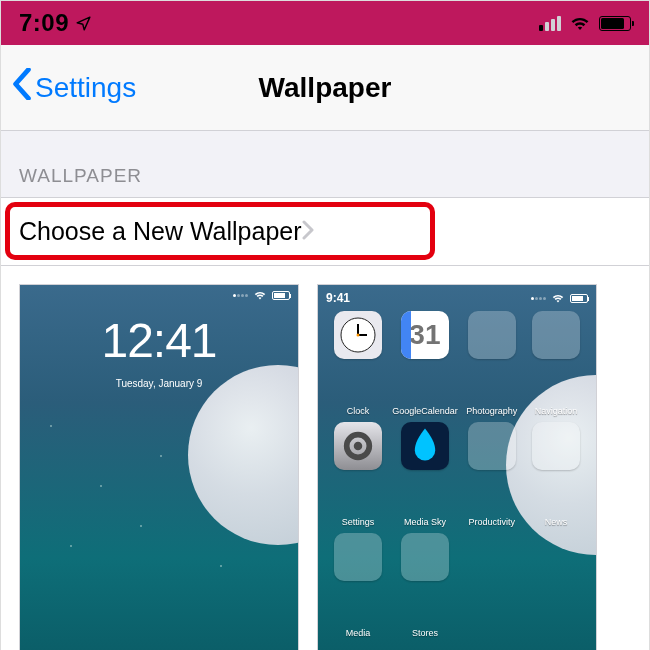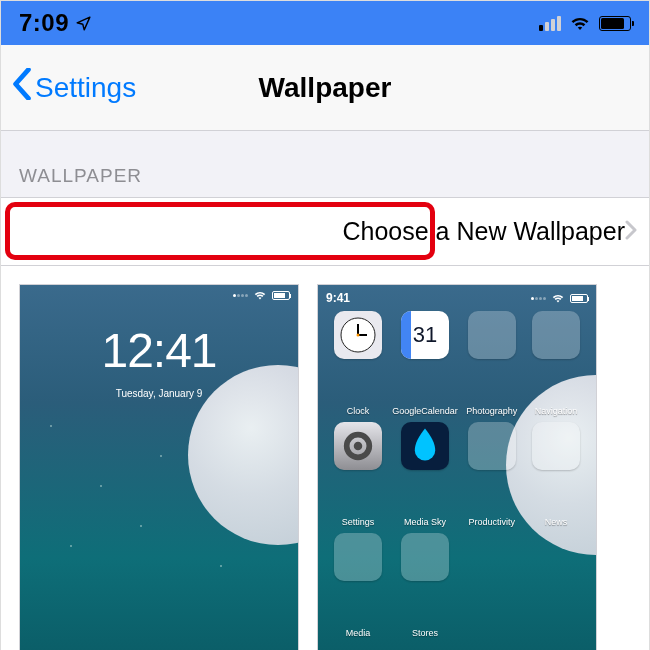--- a/index.html
+++ b/index.html
@@ -1,52 +1,52 @@
 <!DOCTYPE html>
 <html><head>
   <meta charset="utf-8">
   <style>
     * { margin: 0; padding: 0; box-sizing: border-box; font-family: -apple-system, "Helvetica Neue", Arial, sans-serif; }
     body { width: 650px; height: 650px; background: #fff; overflow: hidden; }
     .screen { width: 650px; height: 650px; background: #f2f2f7; border: 1px solid #ddd; position: relative; }
     
-    .statusbar { height: 44px; background: #3b82f6; display: flex; align-items: center; justify-content: space-between; padding: 12px 18px; }
+    .statusbar { height: 44px; background: #be185d; display: flex; align-items: center; justify-content: space-between; padding: 12px 18px; }
     .status-left { font-size: 24px; font-weight: 600; letter-spacing: 0.5px; display: flex; align-items: center; gap: 6px; }
     .status-right { display: flex; align-items: center; gap: 8px; }
     .signal { display: flex; align-items: flex-end; gap: 2px; }
     .signal span { width: 4px; background: #d1d1d6; border-radius: 1px; }
     .signal span.on { background: #000; }
     .wifi-icon, .nav-icon { display: inline-flex; }
     .battery { width: 32px; height: 15px; border: 1.5px solid #000; border-radius: 3px; position: relative; }
     .battery::after { content: ""; position: absolute; right: -4px; top: 4px; width: 2px; height: 5px; background: #000; border-radius: 0 1px 1px 0; }
     .battery .fill { position: absolute; left: 1px; top: 1px; bottom: 1px; width: 75%; background: #000; border-radius: 1.5px; }
     
     .navbar { height: 86px; background: #f8f8f8; border-bottom: 1px solid #d1d1d6; position: relative; display: flex; align-items: center; }
     .back { position: absolute; left: 10px; display: flex; align-items: center; color: #007aff; font-size: 28px; }
     .back-label { margin-left: 2px; }
     .nav-title { width: 100%; text-align: center; font-size: 28px; font-weight: 600; }
     
     .section-header { padding: 34px 18px 10px; font-size: 19px; letter-spacing: 1px; color: #8e8e93; }
-    .row { background: #fff; border-top: 1px solid #d1d1d6; border-bottom: 1px solid #d1d1d6; padding: 18px 12px; display: flex; align-items: center; justify-content: flex-end; position: relative; }
+    .row { background: #fff; border-top: 1px solid #d1d1d6; border-bottom: 1px solid #d1d1d6; padding: 18px 18px; display: flex; align-items: center; justify-content: flex-start; position: relative; }
     .row-label { font-size: 25px; color: #000; position: relative; }
     .highlight-frame { position: absolute; left: 4px; top: 4px; width: 430px; height: 58px; border: 5px solid #e3000f; border-radius: 10px; pointer-events: none; }
     .disclosure { color: #c7c7cc; font-size: 26px; }
     
     .previews { background: #fff; padding: 18px; display: flex; gap: 18px; }
     .preview { width: 280px; height: 392px; border: 1px solid #d1d1d6; background: linear-gradient(180deg,#3a6a8c 0%, #2b5d7a 30%, #0e6e78 70%, #0a5a64 100%); position: relative; overflow: hidden; }
     .moon { position: absolute; right: -70px; top: 80px; width: 180px; height: 180px; background: radial-gradient(circle at 35% 35%, #fff 0%, #e9e9ef 40%, #cfd2dc 100%); border-radius: 50%; opacity: 0.9; }
     .mini-status { position: absolute; top: 6px; right: 8px; display: flex; gap: 6px; align-items: center; }
     .mini-status .dot3 { display:flex; gap:1px; }
     .mini-status .dot3 span { width:3px;height:3px;background:#fff;opacity:.4;border-radius:50%; }
     .mini-status .dot3 span.on{opacity:1;}
     .mini-wifi svg { display:block;}
     .mini-batt { width:18px;height:9px;border:1px solid #fff;border-radius:2px;position:relative;}
     .mini-batt::after{content:"";position:absolute;right:-2px;top:2px;width:1px;height:4px;background:#fff;}
     .mini-batt .f{position:absolute;left:1px;top:1px;bottom:1px;width:70%;background:#fff;}
-    .lock-time { position:absolute; top:38px; left:0; right:0; text-align:center; color:#fff; }
+    .lock-time { position:absolute; top:28px; left:0; right:0; text-align:center; color:#fff; }
     .lock-time .t { font-size:48px; font-weight:300; letter-spacing:-1px; }
     .lock-time .d { font-size:10px; margin-top:10px; }
     .stars { position:absolute; inset:0; }
     .stars i { position:absolute; width:2px; height:2px; background:#bfe0d8; border-radius:50%; opacity:.6; }
     
     .home .mini-status { justify-content: space-between; left:8px; }
     .home .mini-time { color:#fff; font-size:12px; font-weight:600;}
     .icon-grid { position:absolute; top:26px; left:10px; right:10px; display:grid; grid-template-columns: repeat(4, 1fr); gap: 6px 4px; }
     .app { display:flex; flex-direction:column; align-items:center; gap:3px; }
     .app .tile { width:48px; height:48px; border-radius:10px; background:#e9e9ef; display:flex; align-items:center; justify-content:center; box-shadow: 0 1px 2px rgba(0,0,0,.2); position:relative; overflow:hidden;}
@@ -180,21 +180,21 @@
                 <circle cx="20" cy="20" r="17" fill="#fff" stroke="#222" stroke-width="1"></circle>
                 <line x1="20" y1="20" x2="20" y2="9" stroke="#000" stroke-width="2"></line>
                 <line x1="20" y1="20" x2="29" y2="20" stroke="#000" stroke-width="2"></line>
                 <circle cx="20" cy="20" r="1.5" fill="#ff9500"></circle>
               </svg>
             </div>
           <div class="lbl">Clock</div>
         </div>
         <div class="app">
           <div class="tile" style="background:#fff">
-              <div style="font-size:22px;font-weight:400;color:#0f172a">31</div>
+              <div style="font-size:28px;font-weight:700;color:#737373">31</div>
               <div style="position:absolute;left:0;top:0;width:10px;height:100%;background:#4285f4"></div>
             </div>
           <div class="lbl">GoogleCalendar</div>
         </div>
         <div class="app">
           <div class="tile folder">
               <span></span>
               <span></span>
               <span></span>
               <span></span>

